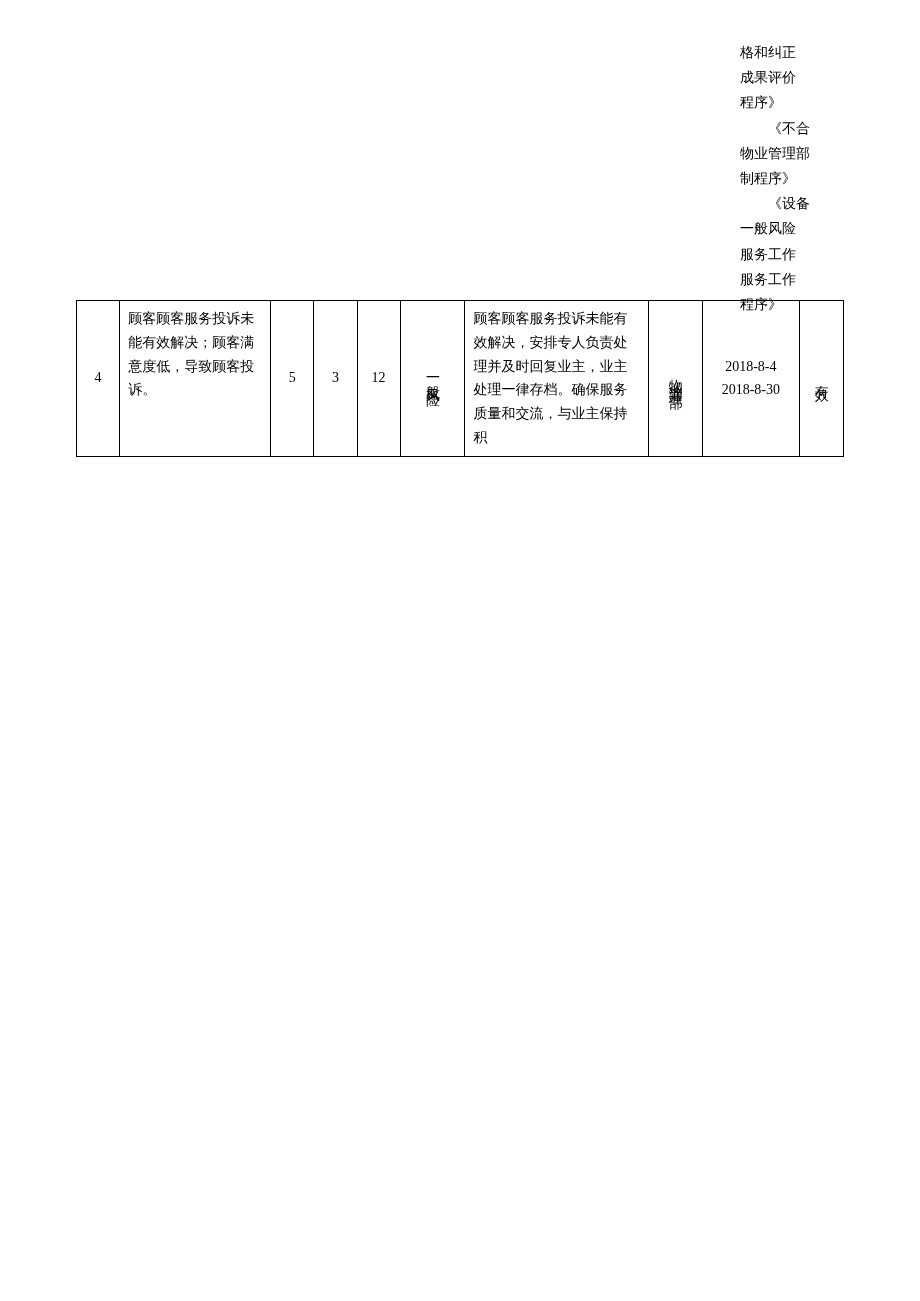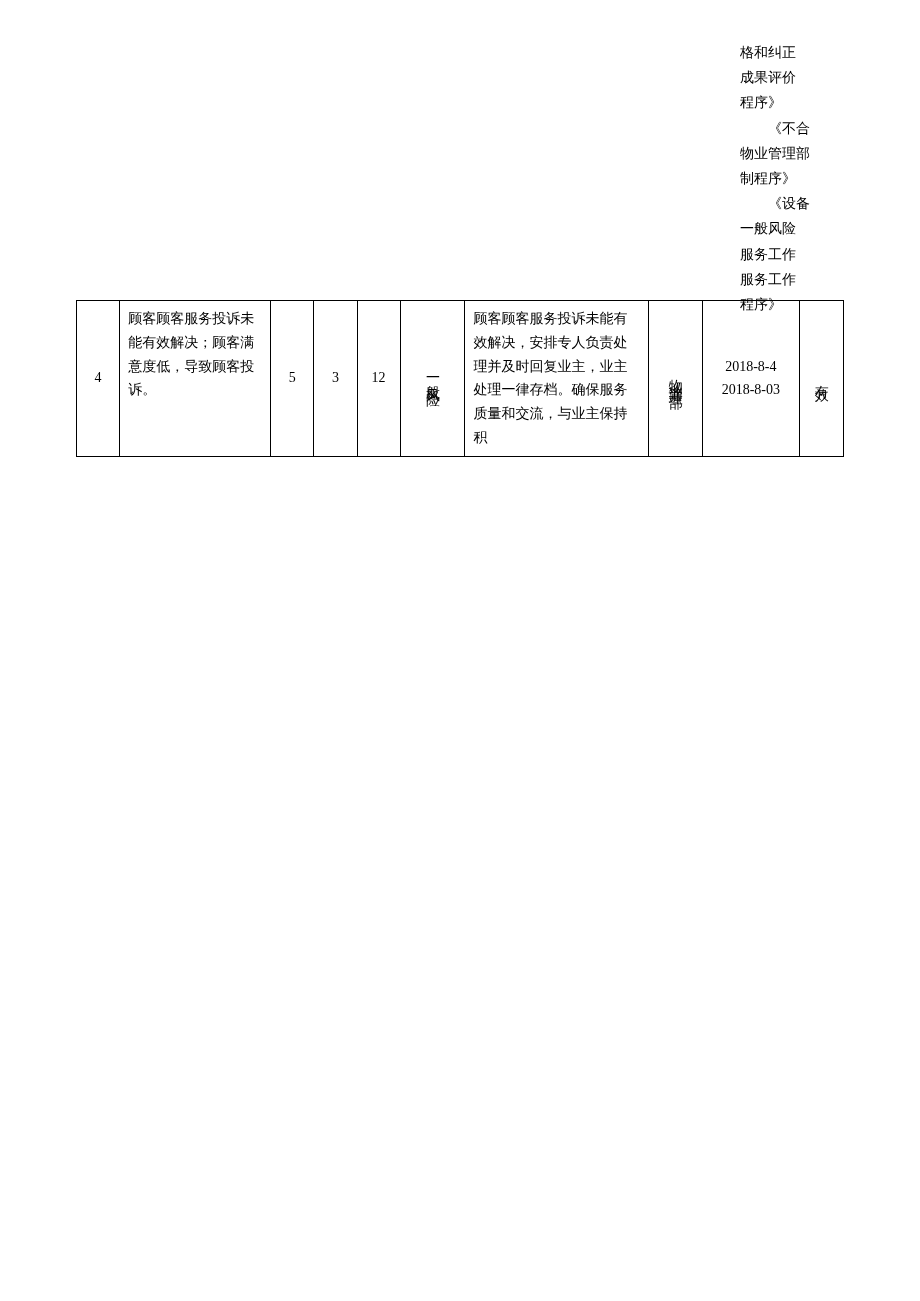--- a/index.html
+++ b/index.html
@@ -127,21 +127,21 @@
             <div>顾客顾客服务投诉未能有效解决；顾客满意度低，导致顾客投诉。</div>
           </td>
         <td class="score-cell">5</td>
         <td class="score-cell">3</td>
         <td class="score-cell">12</td>
         <td class="risk-type-cell">一般风险</td>
         <td class="measure-cell">顾客顾客服务投诉未能有效解决，安排专人负责处理并及时回复业主，业主处理一律存档。确保服务质量和交流，与业主保持积</td>
         <td class="dept-cell">物业管理部</td>
         <td class="date-cell">
           <div>2018-8-4</div>
-          <div>2018-8-03</div>
+          <div>2018-8-30</div>
         </td>
         <td class="status-cell">有效</td>
       </tr>
     </tbody>
   </table>
 
 
 </div>
 
 </body></html>

